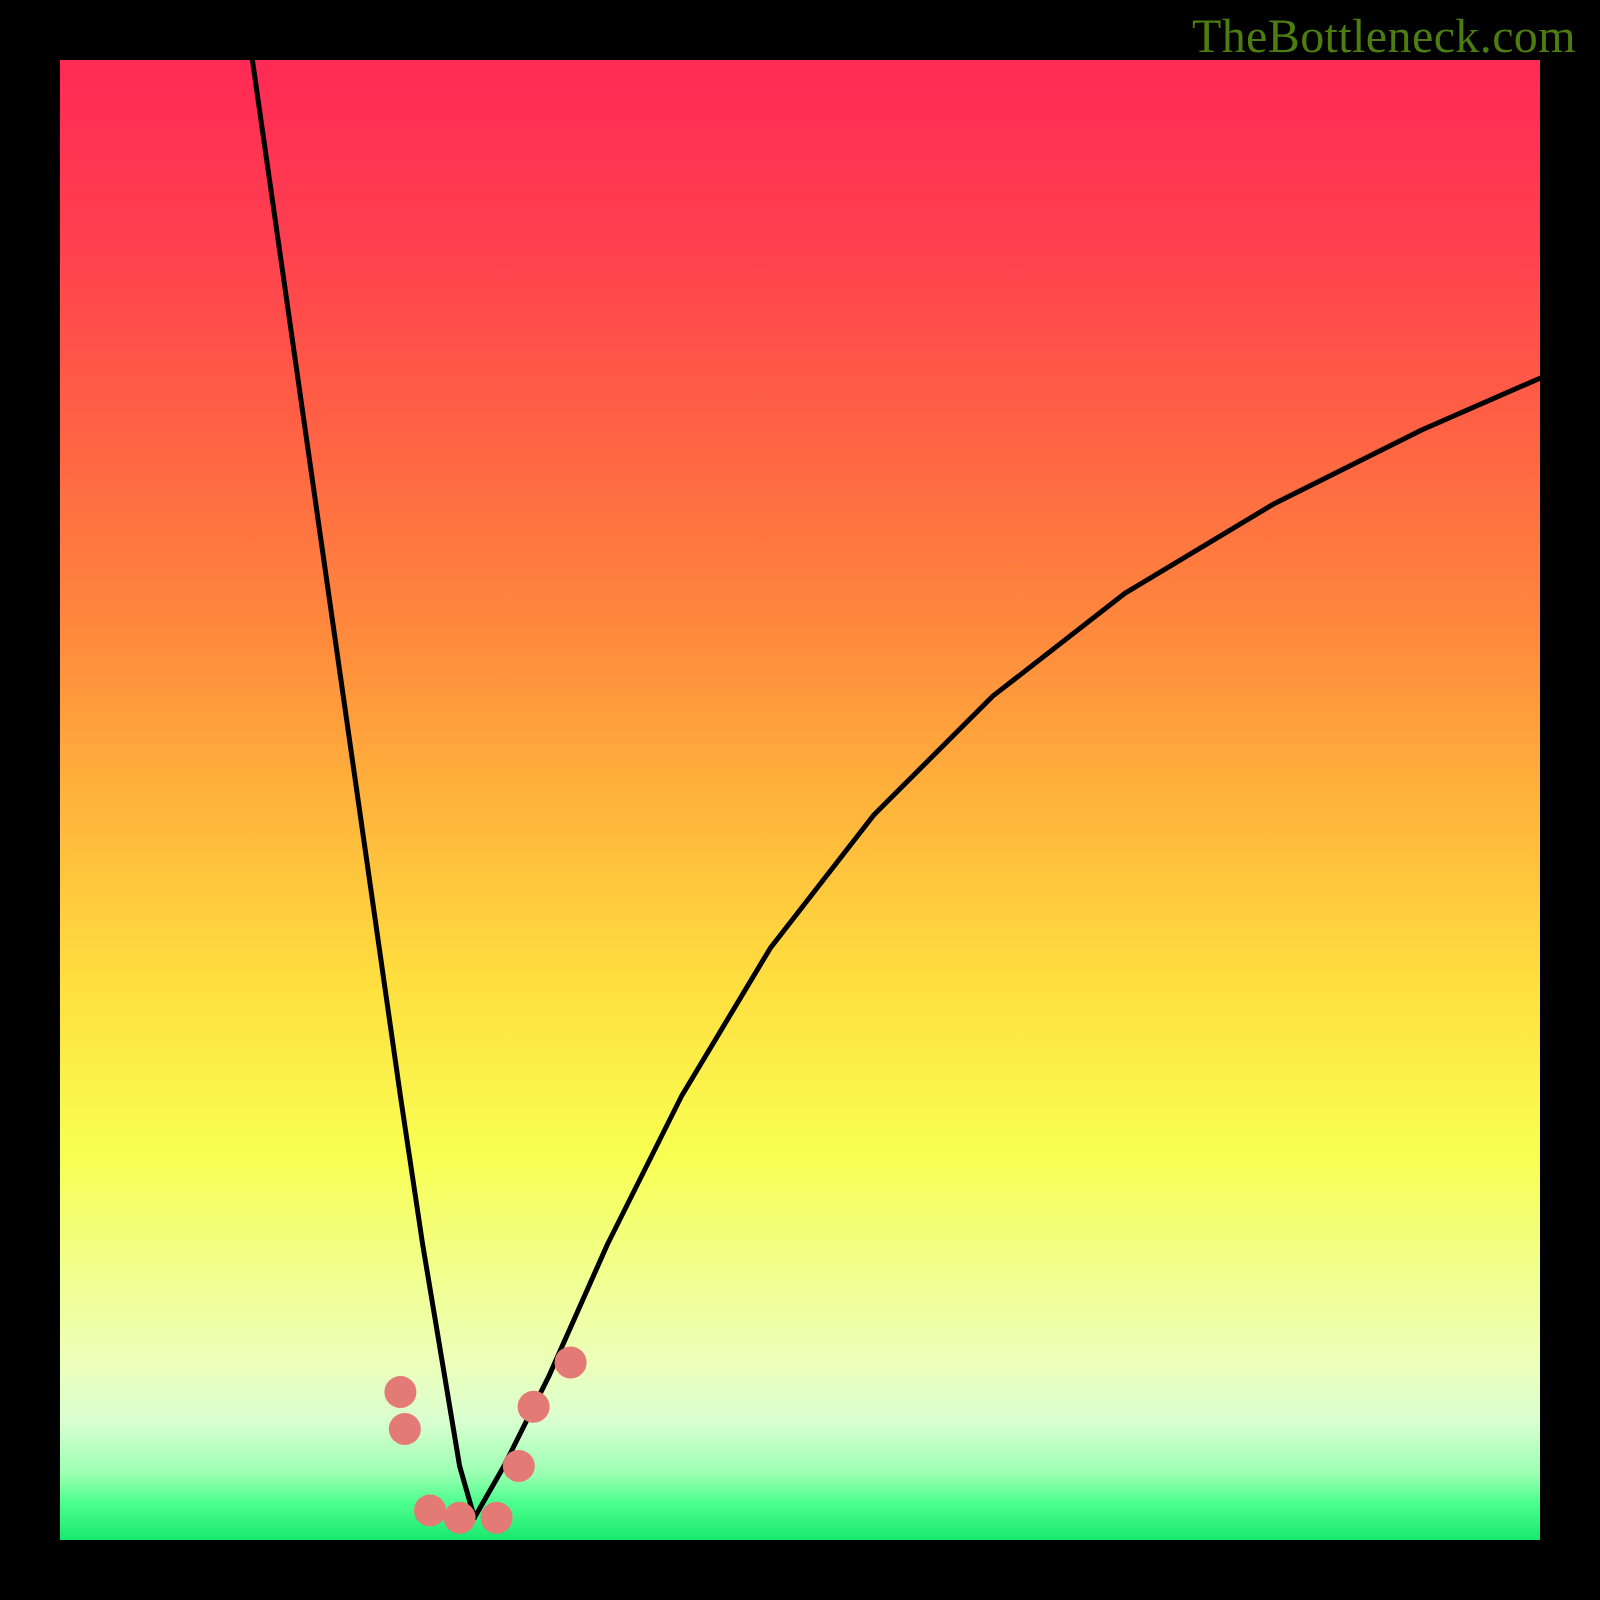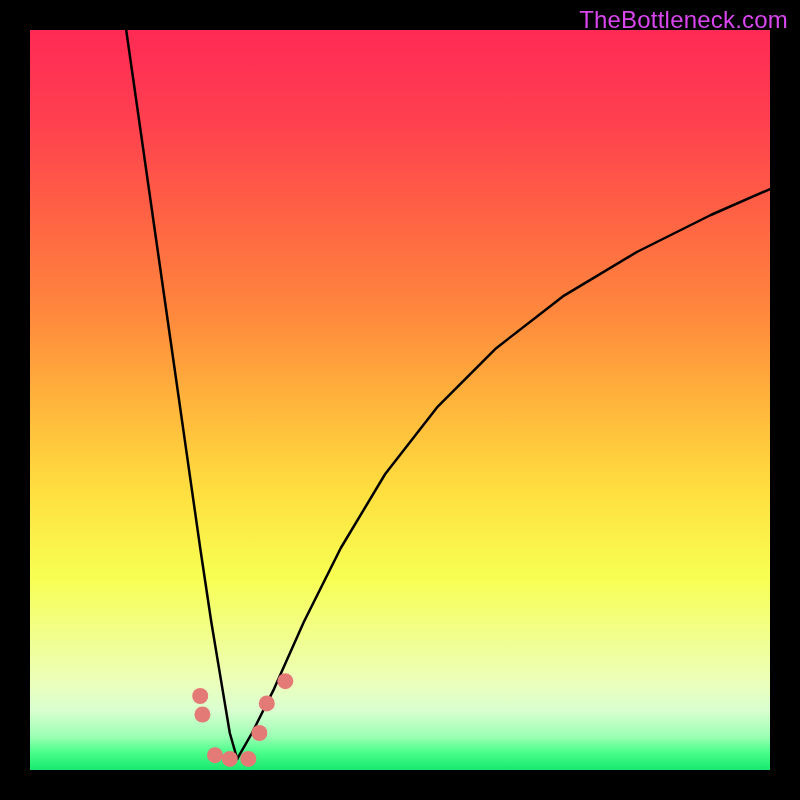--- a/index.html
+++ b/index.html
@@ -29,23 +29,23 @@
     left: 0;
     top: 0;
     width: 740px;
     height: 740px;
     overflow: visible;
   }
   .watermark {
     position: absolute;
     top: 6px;
     right: 12px;
-    font-family: Liberation Sans, sans-serif;
+    font-family: Liberation Serif, serif;
     font-size: 24px;
-    color: #d946ef;
+    color: #4d7c0f;
     letter-spacing: 0.2px;
     user-select: none;
   }
 </style>
 </head>
 <body>
 
 <div class="watermark">TheBottleneck.com</div>
 
 <div class="frame">

